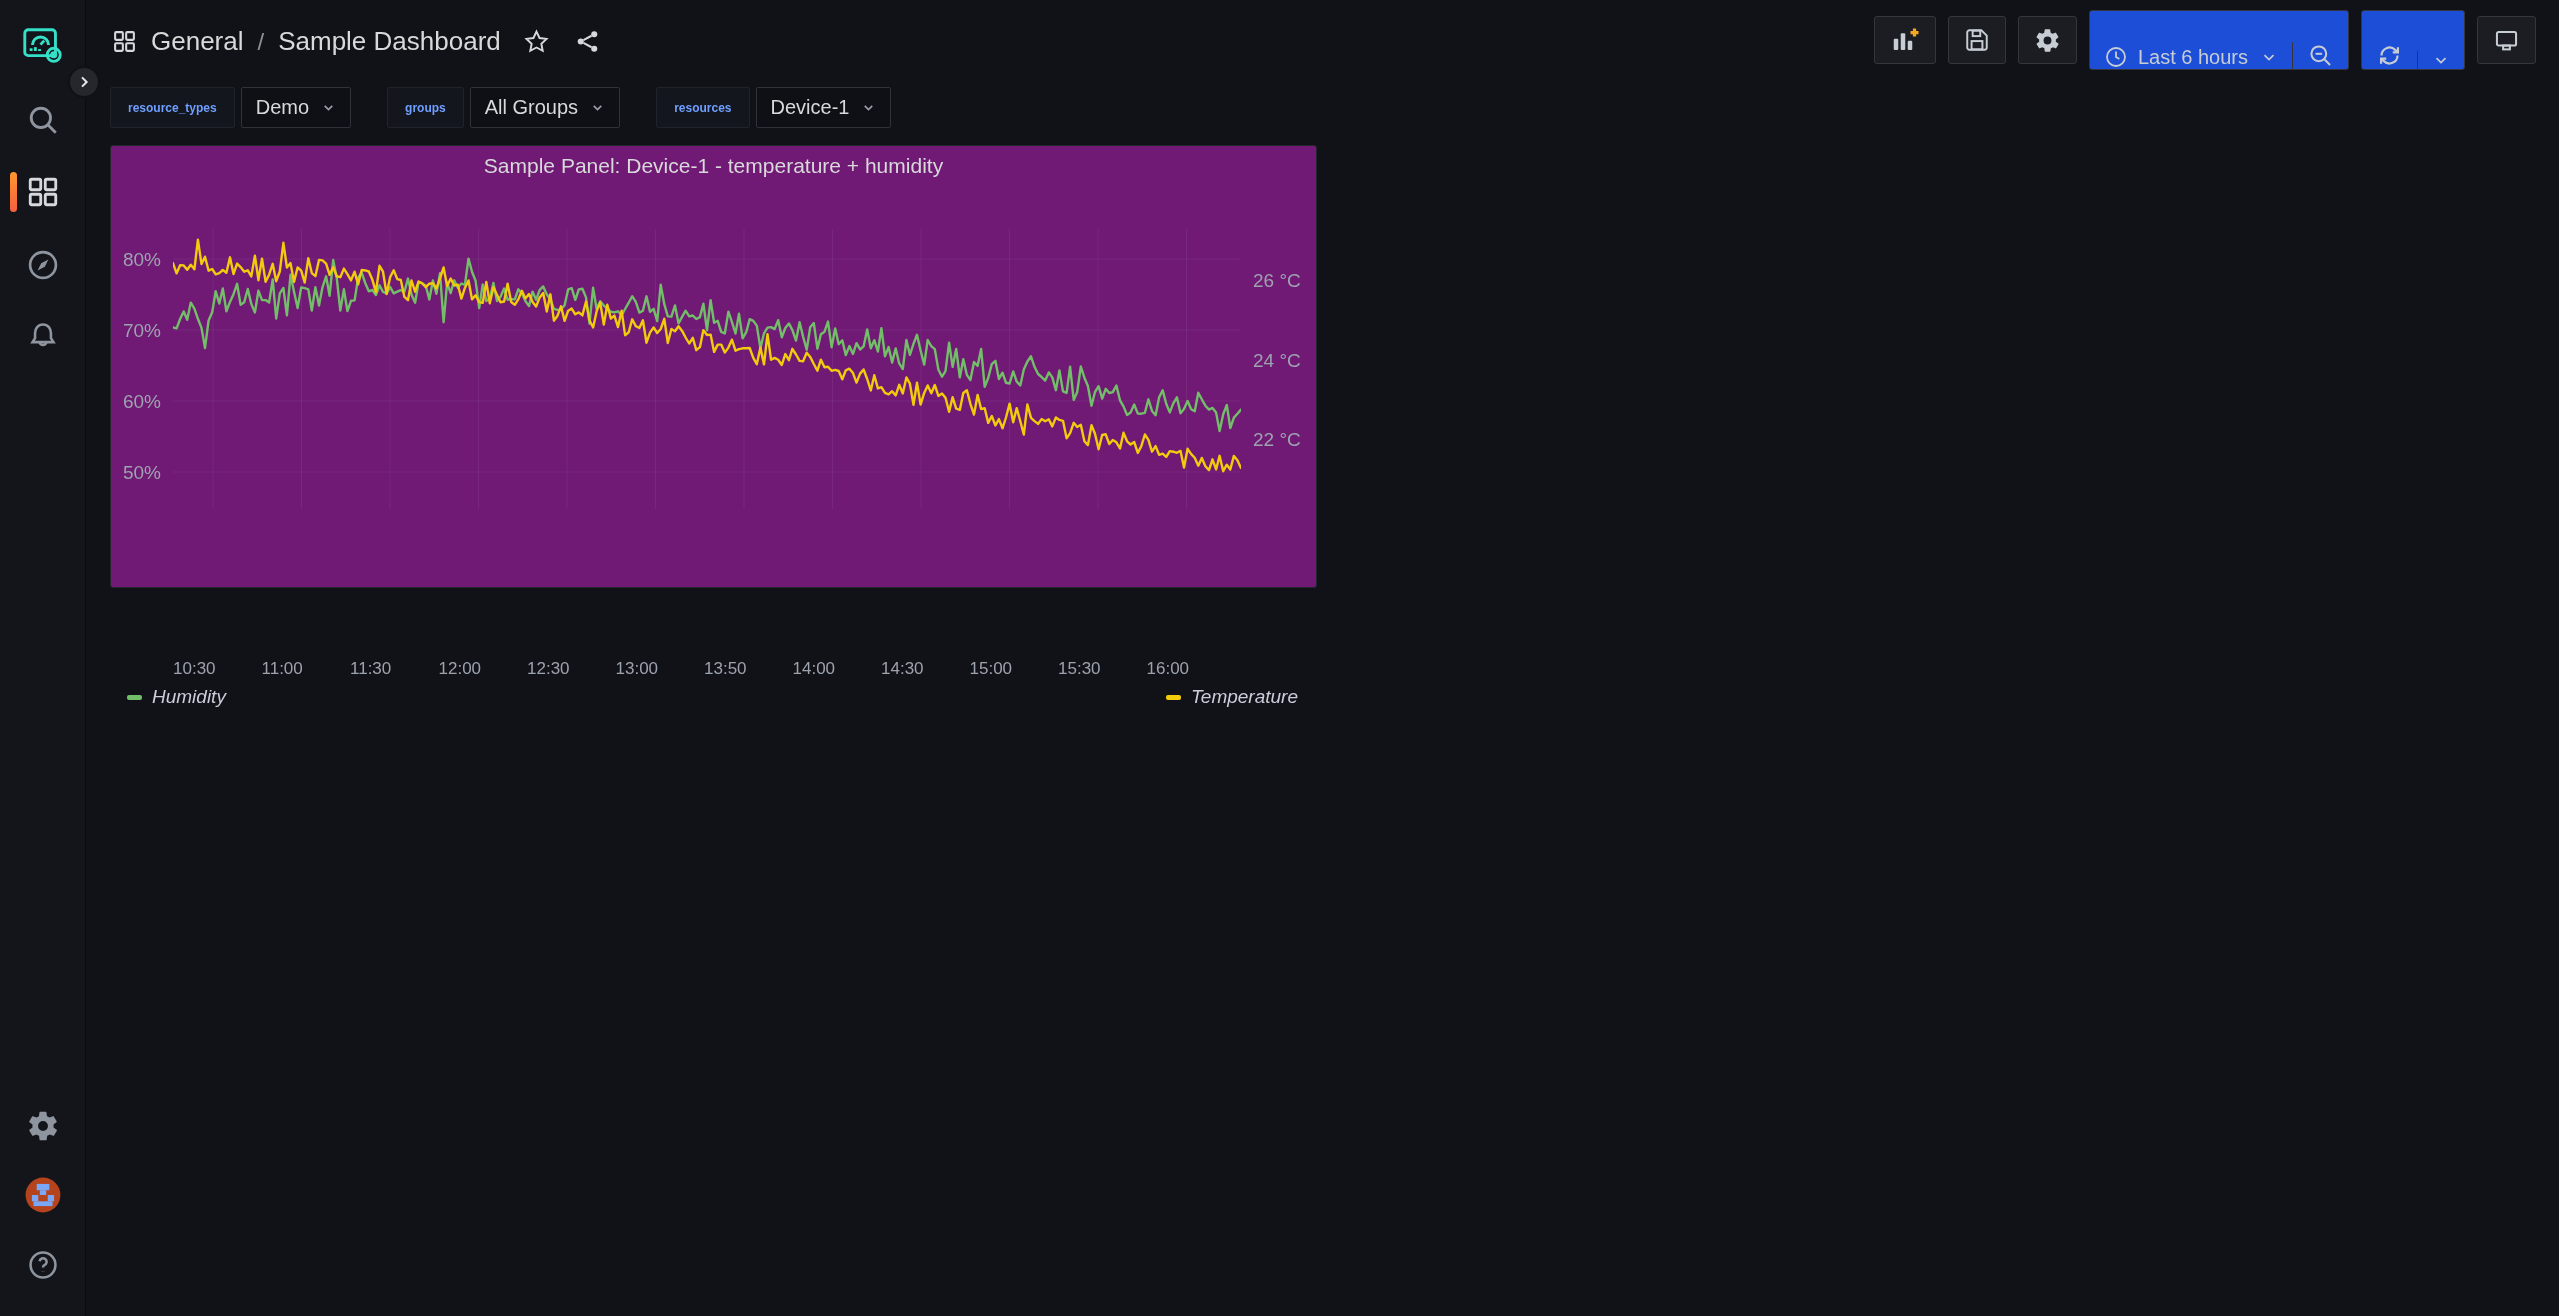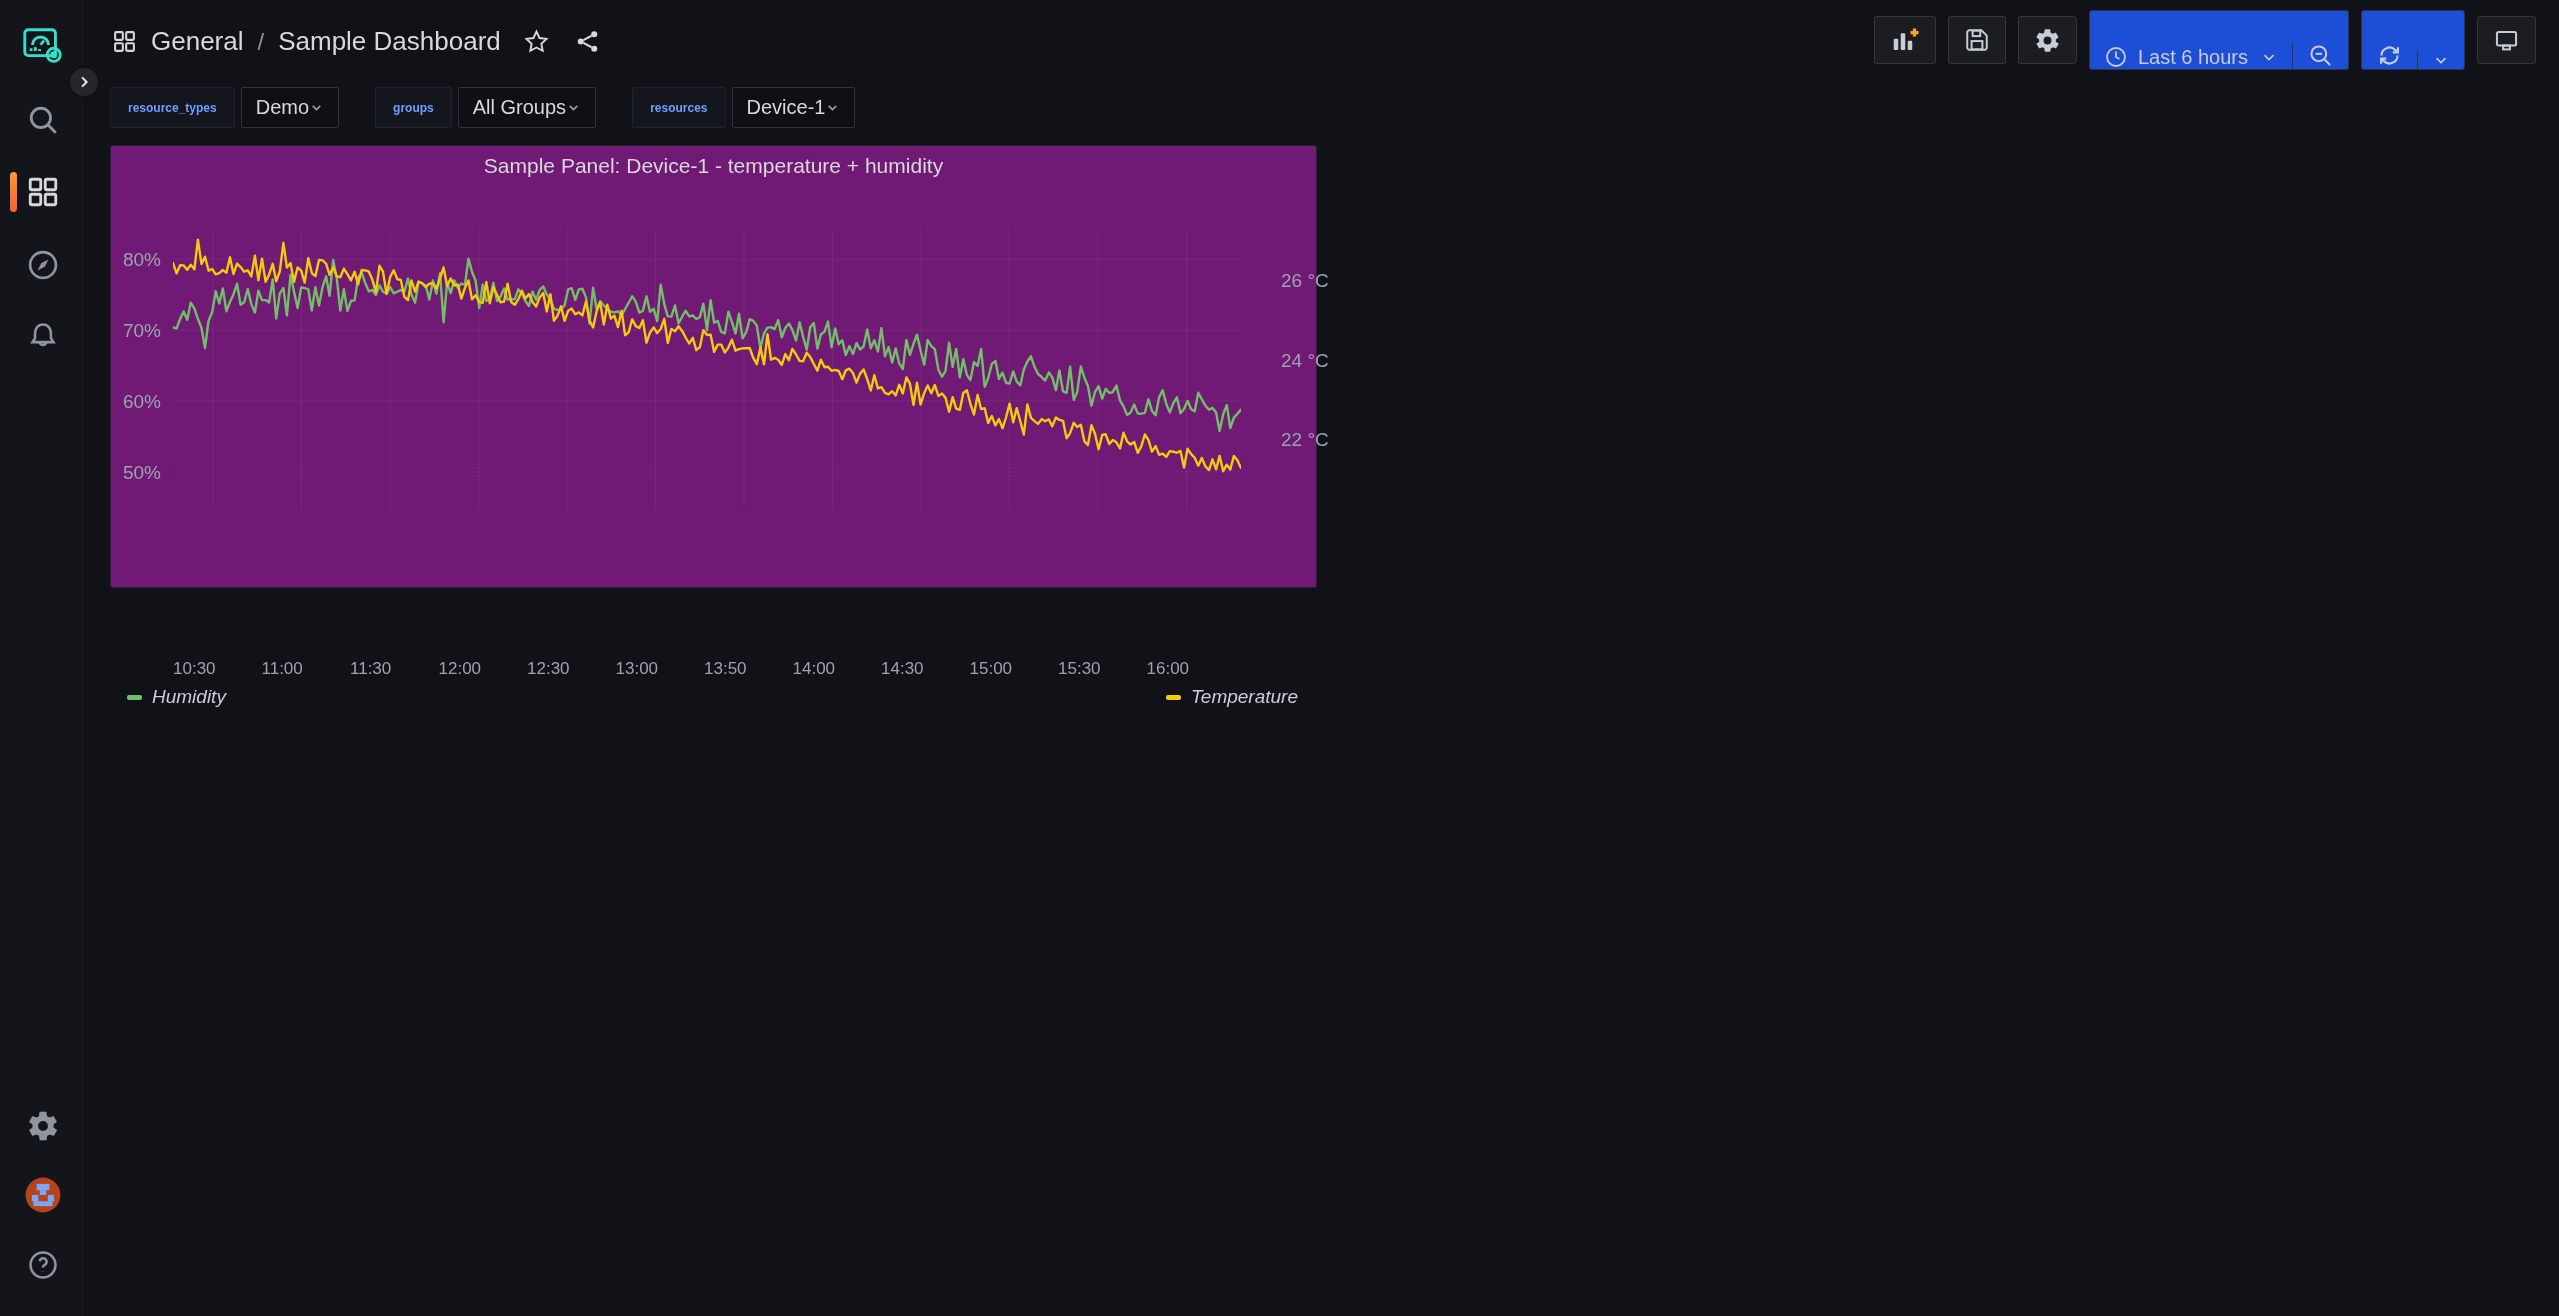--- a/index.html
+++ b/index.html
@@ -31,32 +31,32 @@
   .tb-group .seg{display:flex;align-items:center;justify-content:center;padding:0 14px;cursor:pointer;
     color:#c7cdd4;}
   .tb-group .seg + .seg{border-left:1px solid #33363d;}
   #time-label{font-size:20px;font-weight:500;color:#c7cdd4;margin:0 12px 0 10px;}
 
   
   #variables{position:absolute;left:110px;top:87px;display:flex;gap:36px;}
   .var-group{display:flex;gap:6px;}
   .var-label{height:41px;display:flex;align-items:center;padding:0 17px;background:#14161d;
     border:1px solid #1f232b;border-radius:2px;color:#6e9fff;font-size:12px;font-weight:700;}
-  .var-value{height:41px;display:flex;align-items:center;padding:0 14px;background:#0e1015;
+  .var-value{height:41px;display:flex;align-items:center;gap:12px;padding:0 14px;background:#0e1015;
     border:1px solid #2e333b;border-radius:2px;color:#d8d9da;font-size:20px;cursor:pointer;}
 
   
   #panel{position:absolute;left:110px;top:145px;width:1207px;height:443px;background:#701a75;
     border:1px solid #24272e;border-radius:3px;}
   #panel-title{position:absolute;left:0;top:8px;width:100%;text-align:center;color:#d8d9da;
     font-size:21px;font-weight:500;cursor:pointer;}
   #plot{position:absolute;left:62px;top:83px;width:1068px;height:280px;}
   .ylabel{position:absolute;color:#9da3ae;font-size:19px;}
   .ylabel.left{right:1157px;text-align:right;width:60px;}
-  .ylabel.right{left:1142px;text-align:left;width:70px;margin-left:28px;}
+  .ylabel.right{left:1142px;text-align:left;width:70px;}
   .xlabel{position:absolute;top:513px;width:80px;margin-left:-40px;
     color:#9da3ae;font-size:17px;}
   #legend{position:absolute;left:16px;right:18px;top:540px;display:flex;justify-content:space-between;font-style:italic;}
   .legend-item{display:flex;align-items:center;gap:10px;cursor:pointer;}
   .legend-swatch{width:15px;height:5px;border-radius:2px;}
   .legend-text{color:#ccccdc;font-size:19px;}
 </style>
 </head>
 <body>
 

